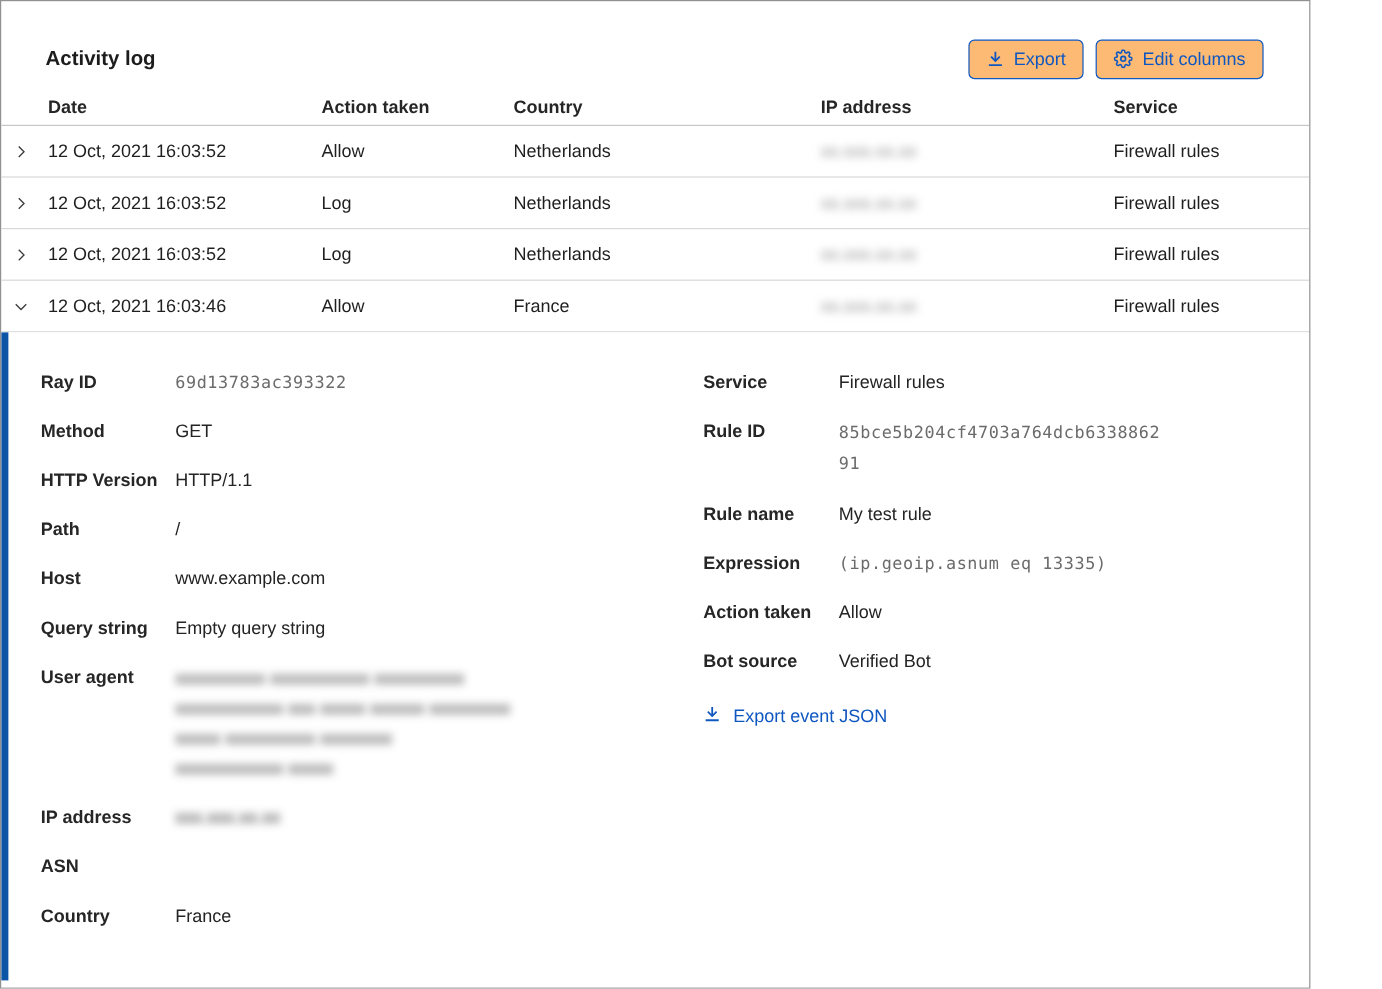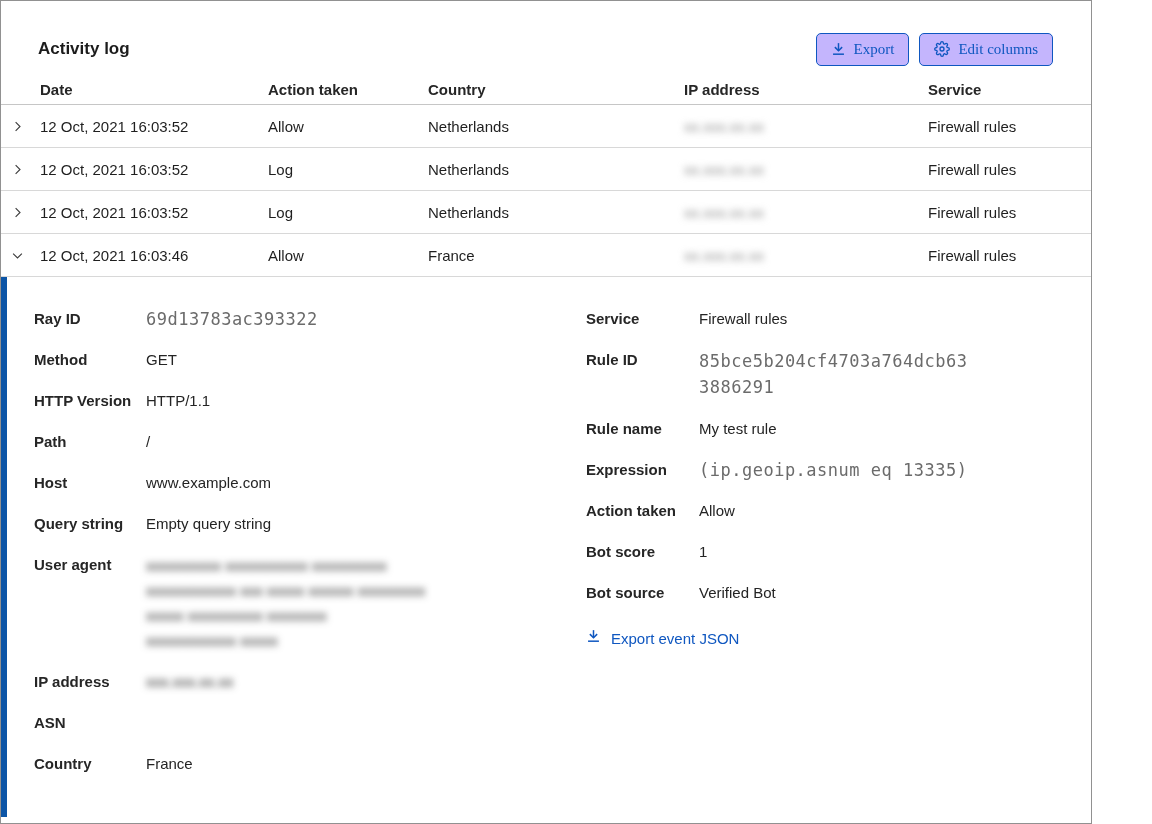--- a/index.html
+++ b/index.html
@@ -16,22 +16,22 @@
     width:1092px; height:824px; background:#fff;
     border:1px solid #919191; position:relative; overflow:hidden;
   }
   
   .header{ display:flex; justify-content:space-between; align-items:center;
     padding:28px 38px 0 37px; height:68px; }
   .page-title{ font-size:17px; font-weight:700; color:#1c1c1c; }
   .toolbar{ display:flex; gap:10px; }
   .btn{
     display:flex; align-items:center; gap:8px; height:33px; padding:0 14px;
-    background:#c4b5fd; border:1px solid var(--accent); border-radius:5px;
-    color:var(--accent); font-size:15px; font-family:Liberation Serif, serif; cursor:pointer;
+    background:#fdba74; border:1px solid var(--accent); border-radius:5px;
+    color:var(--accent); font-size:15px; font-family:Liberation Sans, sans-serif; cursor:pointer;
   }
   .btn svg{ display:block; }
   
   .thead, .trow{
     display:grid; grid-template-columns:39px 228px 160px 256px 244px 1fr;
     align-items:center;
   }
   .thead{ height:30px; margin-top:6px; border-bottom:1px solid #c6c6c6;
     font-weight:700; font-size:15px; color:#262626; }
   .trow{ height:43px; border-bottom:1px solid var(--sep); font-size:15px; cursor:pointer; }
@@ -42,21 +42,21 @@
     display:flex; border-left:6px solid var(--bar);
     padding:30px 0 24px 27px; min-height:528px; background:#fff;
   }
   .dcol-left{ width:552px; }
   .dcol-right{ flex:1; }
   .field{ display:flex; margin-bottom:17px; font-size:15px; line-height:24px; }
   .field .lbl{ font-weight:700; color:#262626; flex-shrink:0; }
   .dcol-left .lbl{ width:112px; }
   .dcol-right .lbl{ width:113px; }
   .val{ color:#242424; }
-  .mono{ font-family:"DejaVu Sans Mono", monospace; font-size:17px;
+  .mono{ font-family:"DejaVu Sans Mono", monospace; font-size:14px;
     color:var(--muted); letter-spacing:0.5px; }
   .wrapid{ max-width:272px; word-break:break-all; line-height:26px; }
   .italic{ }
   .pre{ white-space:pre-line; line-height:25px; }
   .link{ display:flex; align-items:center; gap:10px; color:var(--accent);
     font-size:15px; cursor:pointer; margin-top:24px; }
 </style>
 </head>
 <body>
 
@@ -209,24 +209,20 @@
       </div>
       <div class="field">
         <div class="lbl">Expression</div>
         <div class="val mono">(ip.geoip.asnum eq 13335)</div>
       </div>
       <div class="field">
         <div class="lbl">Action taken</div>
         <div class="val">Allow</div>
       </div>
       <div class="field">
-        <div class="lbl">Bot score</div>
-        <div class="val">1</div>
-      </div>
-      <div class="field">
         <div class="lbl">Bot source</div>
         <div class="val">Verified Bot</div>
       </div>
       <div class="link">
         <span>
           <svg width="15" height="15" viewBox="0 0 24 24" fill="none" stroke="#0f57c0" stroke-width="2.4" stroke-linecap="square">
             <path d="M12 3v10"></path>
               <path d="M7 9l5 5 5-5"></path>
               <path d="M4.5 19.5h15"></path>
           </svg>

